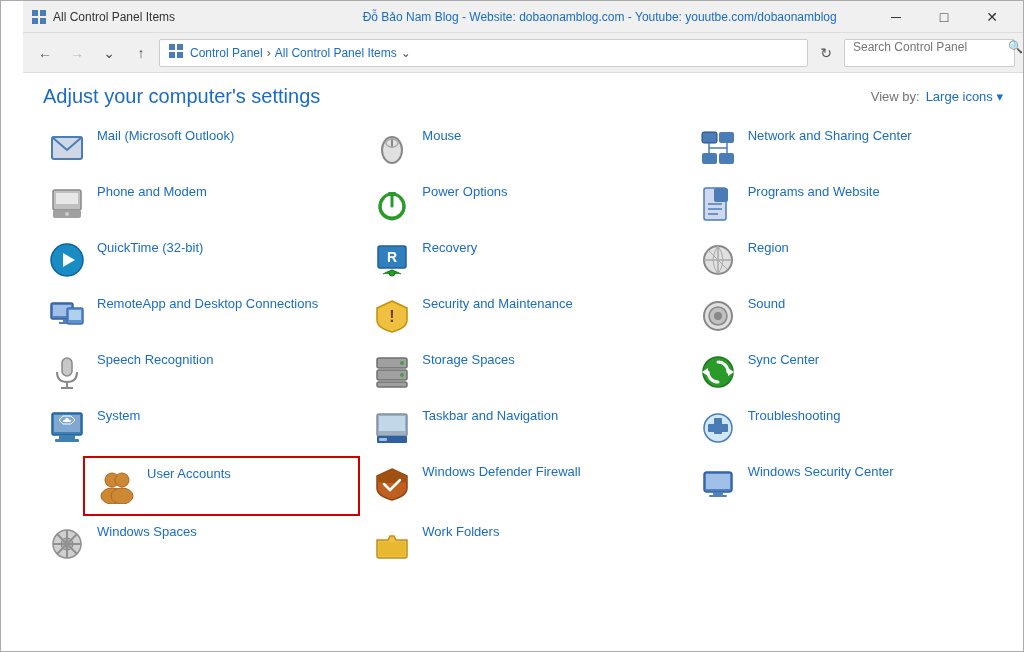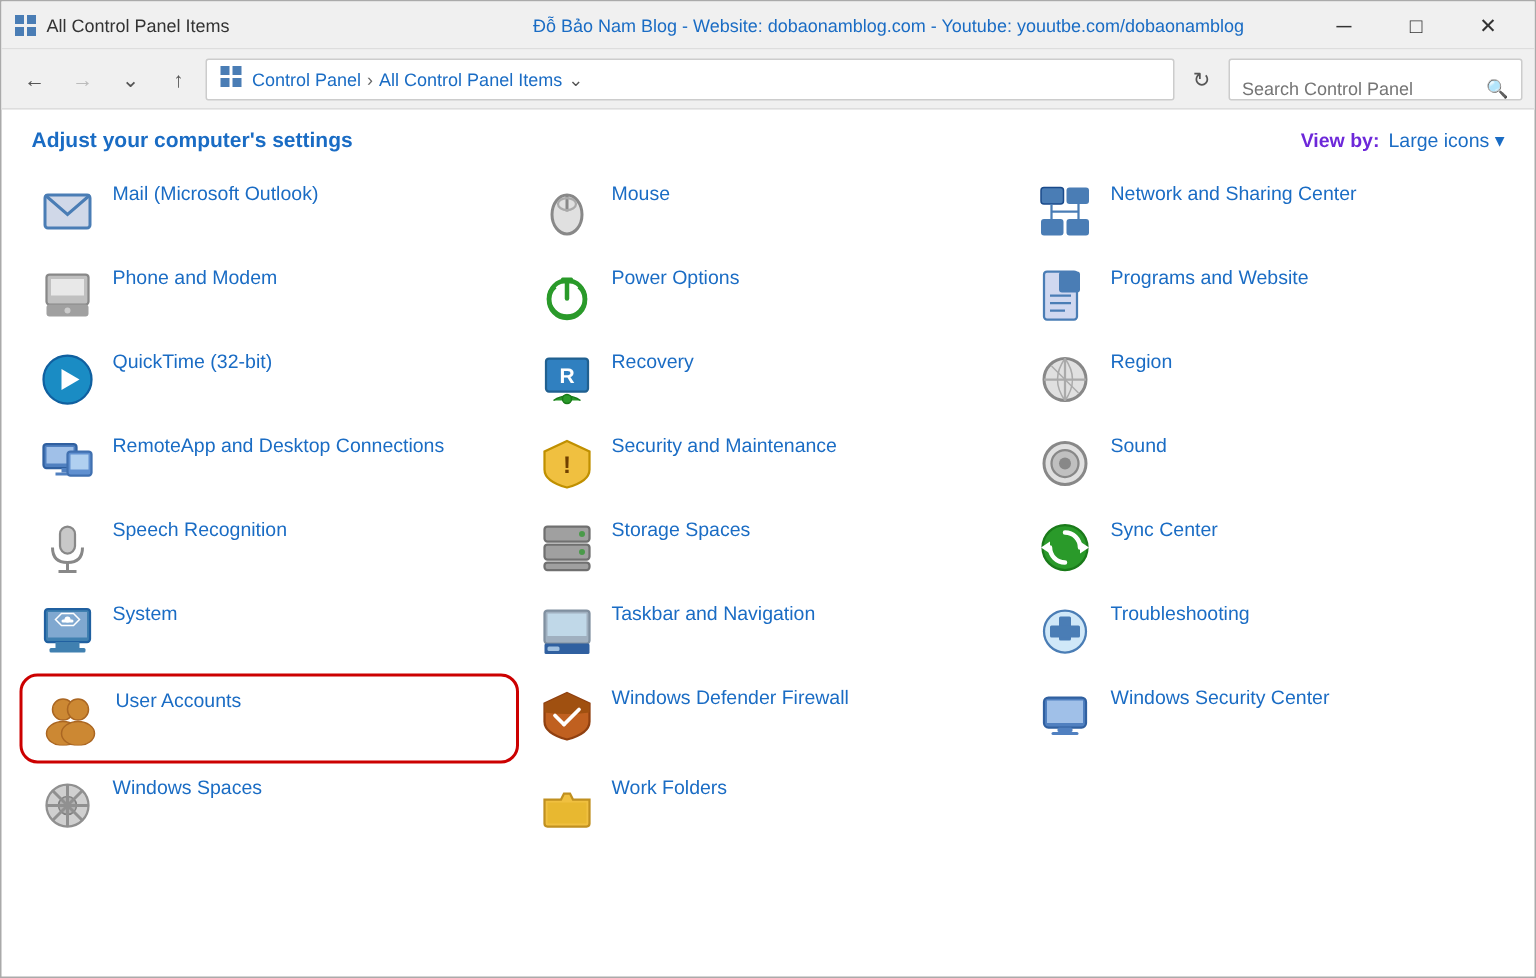--- a/index.html
+++ b/index.html
@@ -1,55 +1,55 @@
 <!DOCTYPE html>
 <html><head>
   <meta charset="utf-8">
   <style>
     * { box-sizing: border-box; margin: 0; padding: 0; }
     body { font-family: 'Segoe UI', Arial, sans-serif; background: #f0f0f0; width: 1024px; height: 652px; overflow: hidden; }
 
-    .window { width: 1024px; height: 652px; background: #fff; display: flex; flex-direction: column; border: 1px solid #aaa; }
+    .window { width: 1024px; height: 652px; background: #fff; display: flex; flex-direction: column; border: 1px solid #aaa; padding-left: 22px; }
 
     
     .titlebar { background: #f0f0f0; height: 32px; display: flex; align-items: center; padding: 0 8px; border-bottom: 1px solid #ddd; flex-shrink: 0; }
     .titlebar-icon { width: 16px; height: 16px; margin-right: 6px; }
     .titlebar-icon svg { width: 16px; height: 16px; }
     .titlebar-title { font-size: 12px; color: #333; flex: 1; }
     .titlebar-blog { color: #1a6cc4; font-size: 12px; text-align: center; flex: 2; }
     .titlebar-controls { display: flex; gap: 2px; margin-left: auto; }
     .titlebar-btn { width: 46px; height: 32px; border: none; background: transparent; cursor: pointer; font-size: 14px; color: #333; display: flex; align-items: center; justify-content: center; }
 
     
     .addressbar { height: 40px; background: #f0f0f0; display: flex; align-items: center; padding: 4px 8px; gap: 4px; border-bottom: 1px solid #ddd; flex-shrink: 0; }
     .nav-btn { width: 28px; height: 28px; border: none; background: transparent; cursor: pointer; font-size: 14px; color: #555; display: flex; align-items: center; justify-content: center; border-radius: 2px; }
     .nav-btn.disabled { color: #bbb; cursor: default; }
     .address-box { flex: 1; height: 28px; border: 1px solid #ccc; border-radius: 2px; background: #fff; display: flex; align-items: center; padding: 0 8px; font-size: 12px; color: #333; }
     .address-box .icon-img { margin-right: 6px; }
     .address-path { display: flex; align-items: flex-start; gap: 4px; color: #333; font-size: 12px; }
     .address-path .chevron { color: #666; }
     .address-dropdown { margin-left: 4px; color: #555; cursor: pointer; }
     .refresh-btn { width: 28px; height: 28px; border: none; background: transparent; cursor: pointer; color: #555; font-size: 14px; display: flex; align-items: center; justify-content: center; border-radius: 2px; }
-    .search-box { width: 196px; height: 28px; border: 1px solid #ccc; border-radius: 2px; background: #fff; display: flex; align-items: flex-end; padding: 0 8px; }
+    .search-box { width: 171px; height: 28px; border: 1px solid #ccc; border-radius: 2px; background: #fff; display: flex; align-items: flex-start; padding: 0 8px; }
     .search-box input { border: none; outline: none; flex: 1; font-size: 12px; background: transparent; }
     .search-icon { color: #666; font-size: 12px; }
 
     
     .content { flex: 1; overflow: hidden; display: flex; flex-direction: column; }
     .content-header { padding: 12px 20px 8px; display: flex; justify-content: space-between; align-items: center; }
-    .content-title { color: #1a6cc4; font-size: 14px; font-weight: bold; text-align: center; }
+    .content-title { color: #1a6cc4; font-size: 20px; font-weight: normal; text-align: center; }
     .view-by { display: flex; align-items: center; gap: 6px; font-size: 13px; color: #555; }
-    .view-by-label { color: #6d28d9; font-weight: bold; }
+    .view-by-label { color: #737373; }
     .view-by-value { color: #1a6cc4; cursor: pointer; display: flex; align-items: center; gap: 2px; }
 
     .items-area { flex: 1; overflow-y: auto; overflow-x: hidden; padding: 4px 12px 12px; position: relative; }
     .items-grid { display: grid; grid-template-columns: repeat(3, 1fr); gap: 0; }
 
     .item { display: flex; align-items: flex-start; padding: 8px 12px; cursor: pointer; min-height: 56px; }
-    .item.highlighted { border: 2px solid #cc0000; border-radius: 12px; }
+    .item.highlighted { border: 2px solid #cc0000; border-radius: 0; margin-left: 48px; }
 
     .item-icon { width: 40px; height: 40px; flex-shrink: 0; margin-right: 10px; display: flex; align-items: center; justify-content: center; font-size: 28px; }
     .item-label { font-size: 13px; color: #1a6cc4; cursor: pointer; line-height: 1.3; }
   </style>
 </head>
 <body>
 
 <div class="window">
 
   <div class="titlebar">

